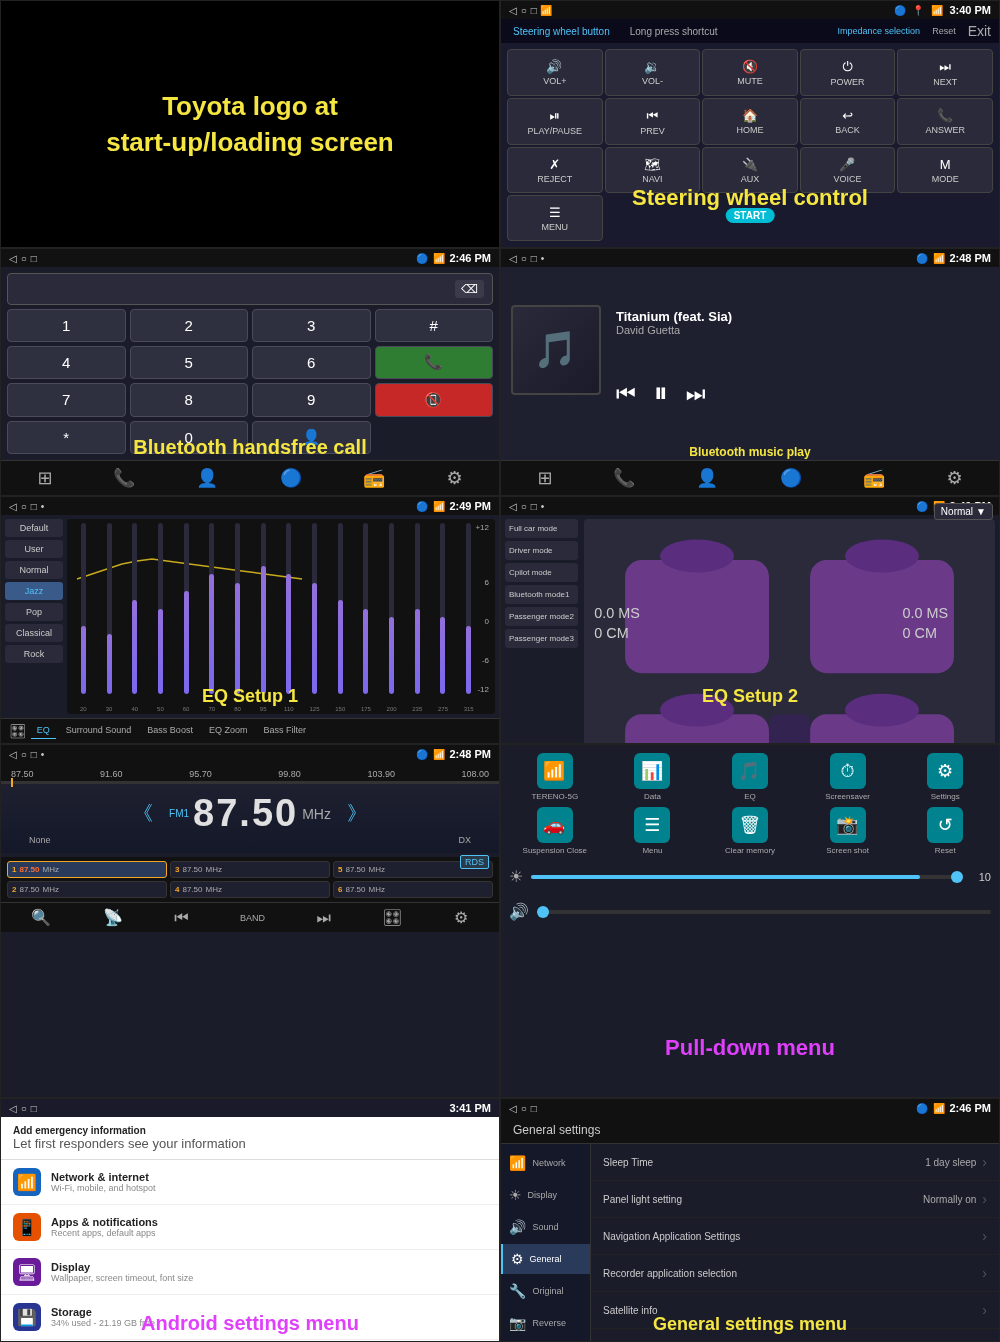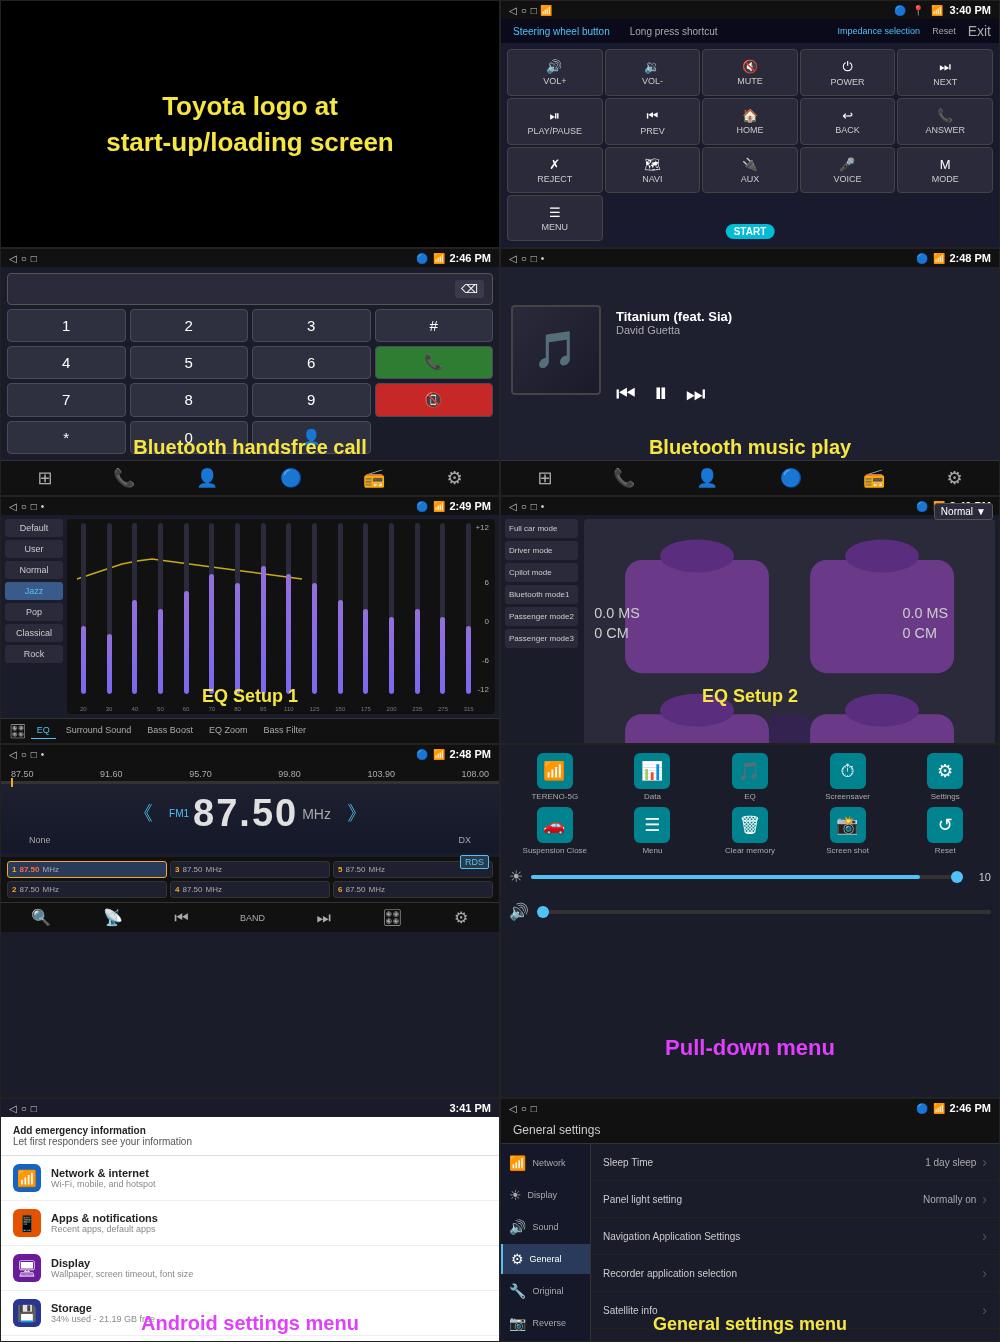--- a/index.html
+++ b/index.html
@@ -89,21 +89,21 @@
       position: absolute;
       bottom: 36px;
       left: 0; right: 0;
       text-align: center;
       color: #f5e642;
       font-size: 22px;
       font-weight: bold;
     }
     .start-badge {
       position: absolute;
-      bottom: 8px;
+      bottom: 24px;
       left: 50%;
       transform: translateX(-50%);
       background: #00bcd4;
       color: #fff;
       font-size: 10px;
       font-weight: bold;
       padding: 2px 8px;
       border-radius: 10px;
       text-align: right;
     }
@@ -232,21 +232,21 @@
       align-items: center;
     }
     .bt-ctrl-btn { color: #fff; font-size: 22px; cursor: pointer; }
     .bt-ctrl-btn.play { font-size: 28px; }
     .bt-music-label {
       position: absolute;
       bottom: 36px;
       left: 0; right: 0;
       text-align: center;
       color: #f5e642;
-      font-size: 20px;
+      font-size: 12px;
       font-weight: bold;
     }
 
     
     .cell-eq1 {
       background: #1a1c2a;
       display: flex;
       flex-direction: column;
     }
     .eq-body {
@@ -523,21 +523,21 @@
       background: #f0f0f0;
       display: flex;
       flex-direction: column;
     }
     .android-top {
       background: #fff;
       padding: 8px 12px;
       border-bottom: 1px solid #ddd;
     }
     .android-emergency {
-      font-size: 10px;
+      font-size: 13px;
       color: #555;
     }
     .android-emergency-title { font-weight: bold; font-size: 10px; color: #222; }
     .android-settings-list {
       flex: 1;
       background: #fff;
       overflow: hidden;
     }
     .android-setting-item {
       display: flex;
@@ -741,20 +741,21 @@
         </div>
       <div class="sw-btn">
           <span class="sw-btn-icon">M</span>
           <span>MODE</span>
         </div>
       <div class="sw-btn">
           <span class="sw-btn-icon">☰</span>
           <span>MENU</span>
         </div>
     </div>
+    <div class="steering-label">Steering wheel control</div>
     <div class="start-badge">START</div>
   </div>
 
   <div class="cell cell-btcall">
     <div class="top-bar">
       <div class="top-bar-icons">
         <span>◁</span>
         <span>○</span>
         <span>□</span>
       </div>

